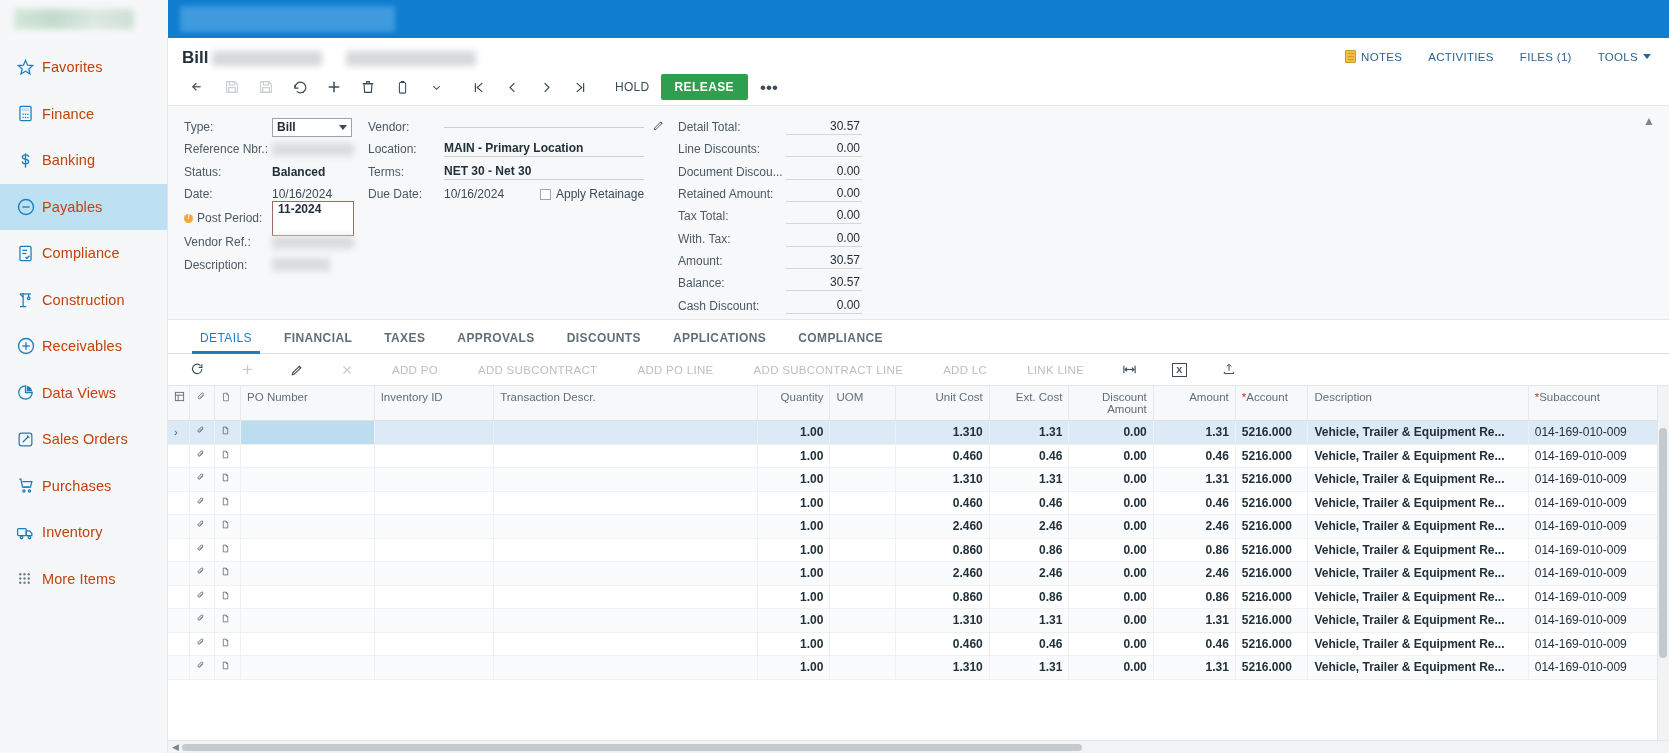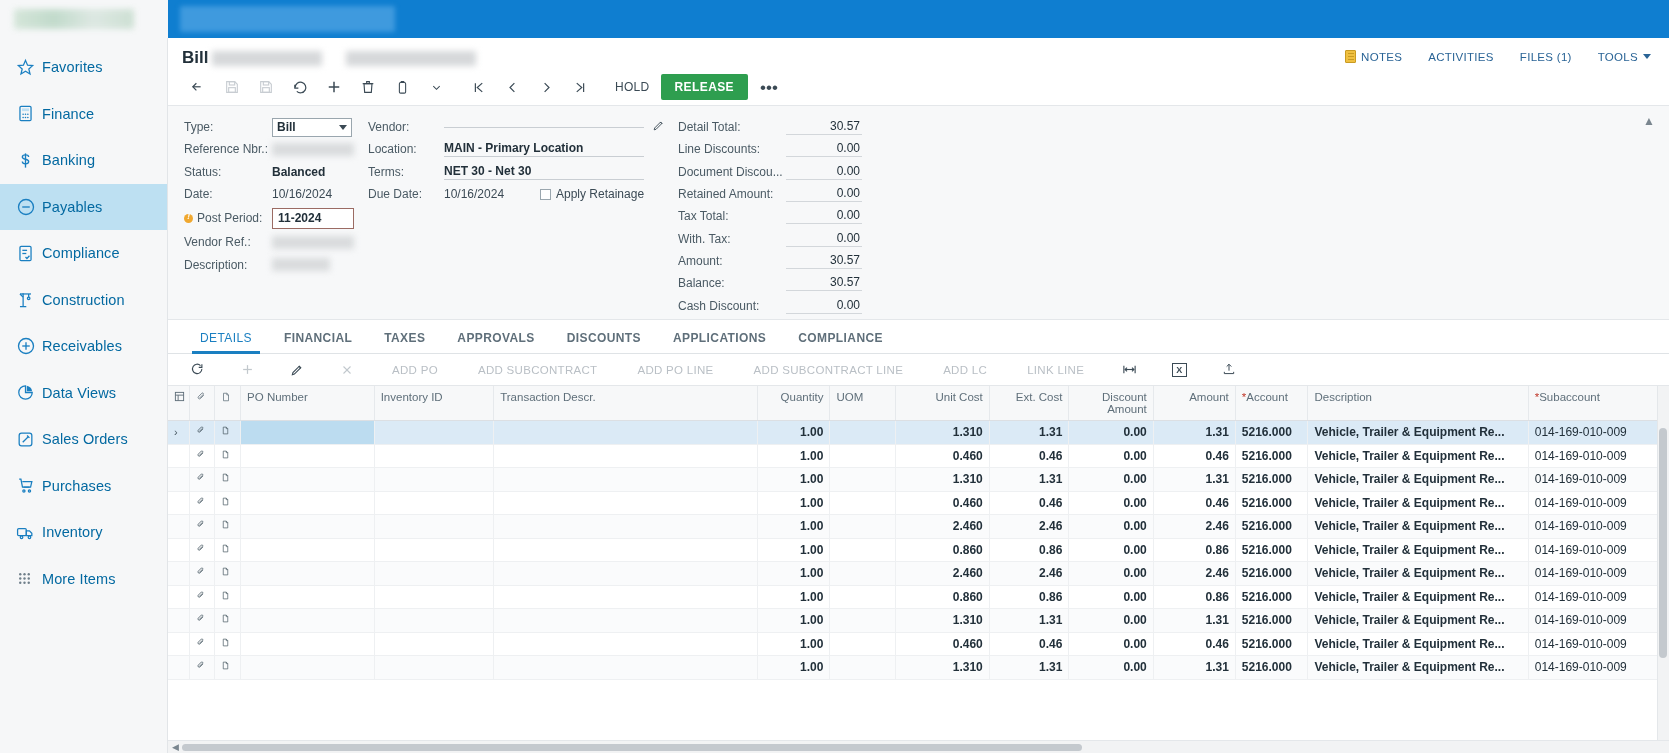--- a/index.html
+++ b/index.html
@@ -22,21 +22,21 @@
   
   .body-wrap { flex: 1 1 auto; display: flex; min-height: 0; }
 
   
   .sidebar { width: 168px; flex: 0 0 168px; background: #f6f7f8; border-right: 1px solid #e2e5e8;
     padding-top: 6px; overflow: hidden; }
   .side-item { display: flex; align-items: center; height: 46.5px; padding-left: 16px; cursor: pointer; position: relative; }
   .side-item.active { background: #bde0f2; }
   .side-item .ico { width: 26px; flex: 0 0 26px; display: flex; align-items: center; justify-content: flex-start; color: #1a7fc1; }
   .side-item .ico svg { display: block; }
-  .side-label { font-size: 14.5px; color: #0369a1; letter-spacing: .1px; }
+  .side-label { font-size: 14.5px; color: #c2410c; letter-spacing: .1px; }
 
   
   .content { flex: 1 1 auto; display: flex; flex-direction: column; min-width: 0; background: #fff; position: relative; }
 
   
   .page-head { padding: 7px 0 0 14px; position: relative; flex: 0 0 auto; }
   .crumb { font-size: 11.5px; color: #1a7fc1; letter-spacing: .1px; }
   .title-row { display: flex; align-items: center; margin-top: 2px; height: 22px; }
   .title-bill { font-size: 17px; font-weight: bold; color: #22303a; }
   .title-blur1 { width: 110px; height: 15px; margin-left: 4px; background: #d6d8da; filter: blur(3px); }
@@ -81,22 +81,22 @@
 
   .sel-box { width: 80px; height: 19px; border: 1px solid #9aa6ae; background: #fff; display: flex;
     align-items: center; justify-content: space-between; padding: 0 4px; cursor: pointer; }
   .sel-box span { font-size: 12px; font-weight: bold; color: #22303a; }
   .sel-car { width: 0; height: 0; border-left: 4px solid transparent; border-right: 4px solid transparent; border-top: 5px solid #3b4a55; }
 
   .blur-field { height: 13px; background: #d9dbdd; filter: blur(3px); }
   .bf-ref { width: 82px; } .bf-vref { width: 82px; } .bf-desc { width: 58px; }
   .bf-vendor { width: 175px; }
 
-  .post-box { border: 1px solid #9b6b63; background: #fff; height: 21px; width: 82px; display: flex;
-    align-items: center; padding-left: 5px; }
+  .post-box { border: 1px solid #9b6b63; background: #fff; height: 35px; width: 82px; display: flex;
+    align-items: flex-start; padding-left: 5px; }
   .post-box span { font-size: 12px; font-weight: bold; color: #22303a; }
 
   .underline-val { border-bottom: 1px solid #c9ced3; padding-bottom: 1px; min-width: 200px; }
 
   .cbrow { display: flex; align-items: center; gap: 5px; }
   .cbox { width: 11px; height: 11px; border: 1px solid #9aa6ae; background: #fff; cursor: pointer; }
   .cblabel { font-size: 12px; color: #3b4a55; }
 
   .pencil { color: #3b4a55; cursor: pointer; }
 

